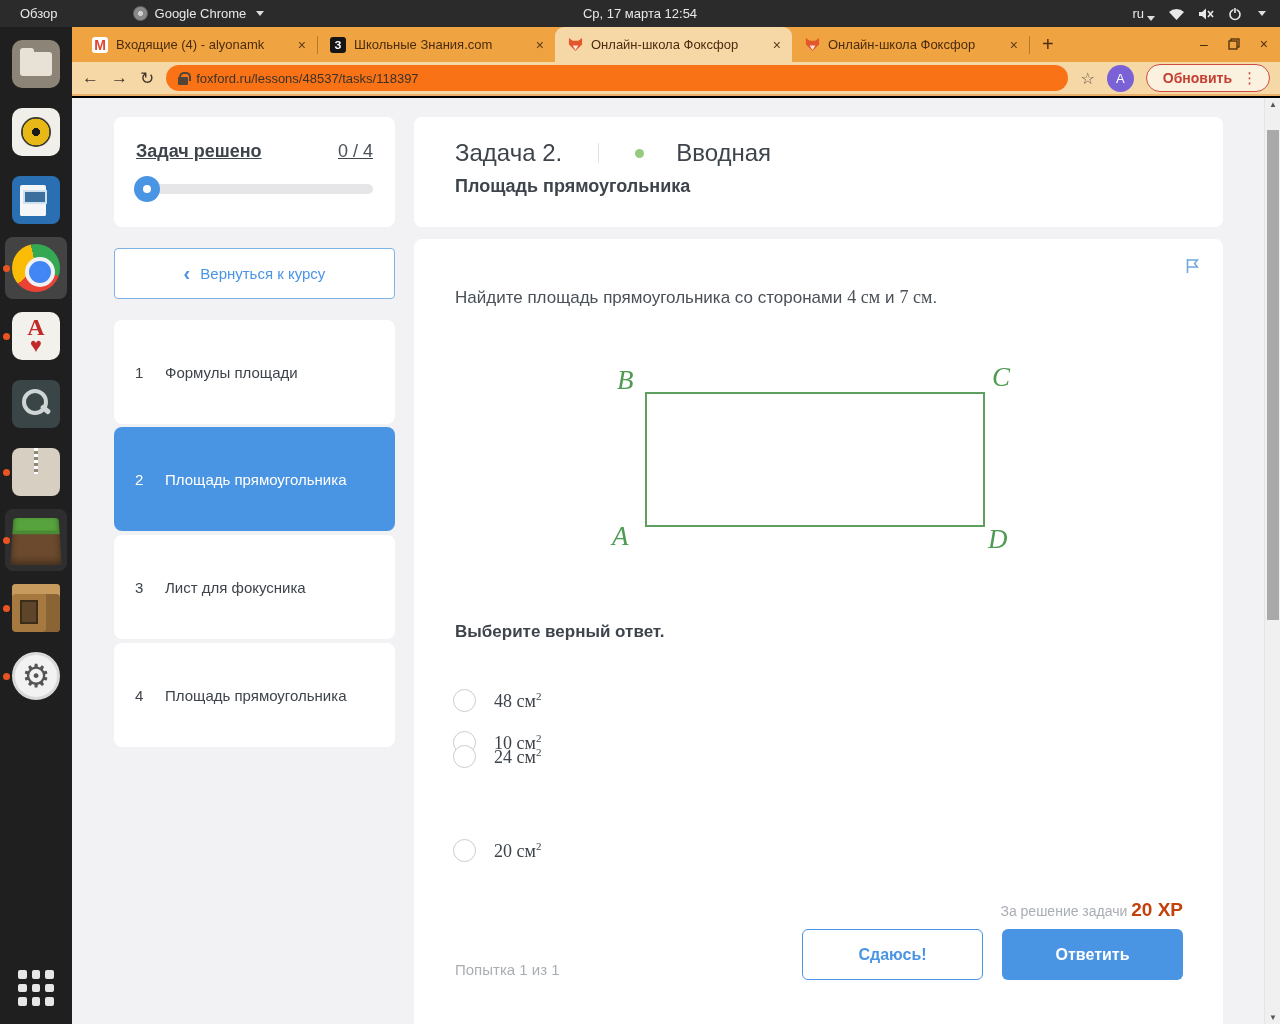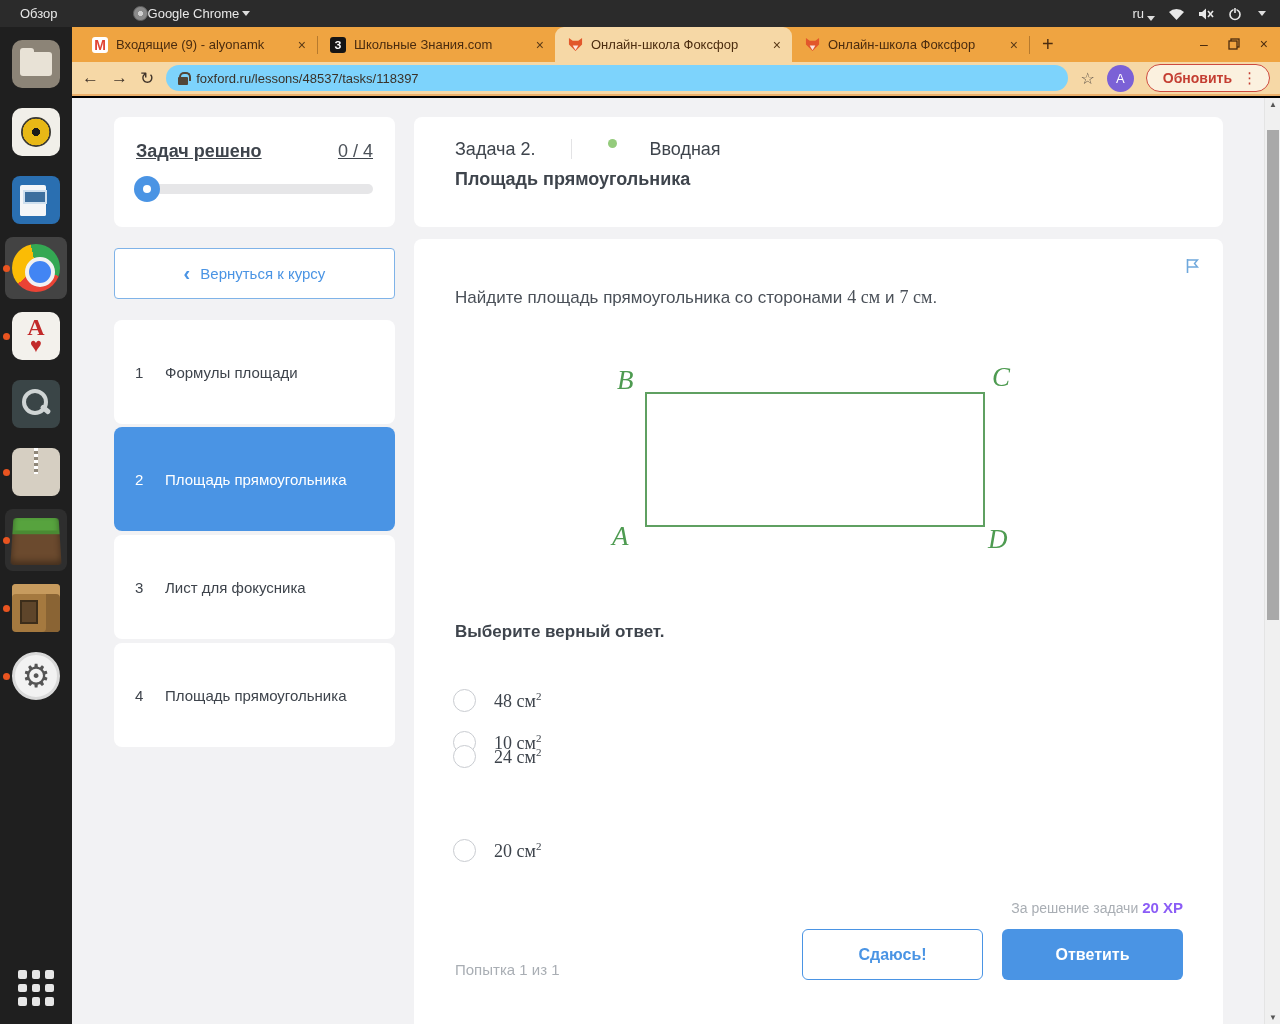--- a/index.html
+++ b/index.html
@@ -1,21 +1,21 @@
 <!DOCTYPE html>
 <html><head>
 <meta charset="utf-8">
 <style>
   * { margin:0; padding:0; box-sizing:border-box; }
   html,body { width:1280px; height:1024px; overflow:hidden; font-family:"Liberation Sans",sans-serif; background:#000; }
 
   
   .topbar { position:absolute; left:0; top:0; width:1280px; height:27px; background:#2b2b2b; color:#e8e8e8; font-size:13px; display:flex; align-items:center; z-index:50; }
   .tb-overview { padding:0 20px; }
-  .tb-app { display:flex; align-items:center; margin-left:55px; }
+  .tb-app { display:flex; align-items:center; gap:7px; margin-left:55px; }
   .tb-chrome-ico { width:15px; height:15px; border-radius:50%; background:radial-gradient(circle at 50% 50%, #cfcfcf 0 28%, #8a8a8a 30% 100%); border:1px solid #666; }
   .tb-caret { width:0; height:0; border-left:4px solid transparent; border-right:4px solid transparent; border-top:5px solid #ddd; display:inline-block; margin-left:3px; }
   .tb-clock { position:absolute; left:0; right:0; text-align:center; pointer-events:none; }
   .tb-right { margin-left:auto; display:flex; align-items:center; gap:13px; padding-right:14px; }
   .tb-right svg { display:block; }
 
   
   .dock { position:absolute; left:0; top:27px; width:72px; height:997px; background:#1f1f1f; z-index:40; }
   .dock-item { position:absolute; left:12px; width:48px; height:48px; }
   .dock-dot { position:absolute; left:-9px; top:50%; margin-top:-3.5px; width:7px; height:7px; border-radius:50%; background:#e95420; }
@@ -58,21 +58,21 @@
   .tab.active { background:#f6d8a6; border-radius:9px 9px 0 0; }
   .tab-sep { width:1px; height:18px; background:rgba(80,45,10,.35); margin-bottom:8px; }
   .fav { width:16px; height:16px; flex:0 0 16px; display:flex; align-items:center; justify-content:center; }
   .fav-gmail { color:#e04334; font-weight:bold; font-size:14px; background:#fff; border-radius:3px; line-height:16px; }
   .fav-zn { background:#151515; color:#fff; border-radius:3px; font-size:11px; font-weight:bold; line-height:16px; }
   .newtab { font-size:20px; color:#4b2c0f; margin:0 0 6px 12px; }
   .winctl { position:absolute; right:12px; top:8px; display:flex; gap:20px; align-items:center; color:#4b2c0f; }
   .winctl span { font-size:14px; line-height:18px; }
   .toolbar { height:34px; background:#f6d8a6; display:flex; align-items:center; padding:0 10px; gap:12px; border-bottom:2px solid #edb06a; }
   .nav-glyph { font-size:17px; color:#41342a; }
-  .urlpill { flex:1; height:26px; background:#7dd3fc; border-radius:13px; display:flex; align-items:center; padding:0 12px; gap:8px; }
+  .urlpill { flex:1; height:26px; background:#f97316; border-radius:13px; display:flex; align-items:center; padding:0 12px; gap:8px; }
   .lock { width:10px; height:13px; position:relative; }
   .lock:before { content:""; position:absolute; left:1px; top:0; width:8px; height:7px; border:2px solid #524538; border-bottom:none; border-radius:5px 5px 0 0; }
   .lock:after { content:""; position:absolute; left:0; top:5px; width:10px; height:8px; background:#524538; border-radius:1px; }
   .url { font-size:13px; color:#3a3229; }
   .star { font-size:16px; color:#5c5248; }
   .avatar { width:27px; height:27px; border-radius:50%; background:#7b61d6; color:#fff; font-size:13px; display:flex; align-items:center; justify-content:center; }
   .updatepill { height:28px; border:1.5px solid #ce4a3e; background:#fbf1df; border-radius:14px; display:flex; align-items:center; gap:10px; padding:0 12px 0 16px; color:#c43e32; font-size:14px; font-weight:bold; }
   .updatepill .dots { font-weight:normal; font-size:15px; }
 
   
@@ -89,21 +89,21 @@
   .prog-knob:before { content:""; position:absolute; left:9px; top:9px; width:8px; height:8px; border-radius:50%; background:#fff; }
 
   .back-btn { position:absolute; left:42px; top:150px; width:281px; height:51px; background:#fff; border:1px solid #7fb3e8; border-radius:4px; color:#4a94e4; font-size:15px; display:flex; align-items:center; justify-content:center; gap:10px; }
   .back-btn .chev { font-size:20px; font-weight:bold; }
 
   .task-item { height:104px; display:flex; align-items:center; padding-left:21px; color:#3e444c; font-size:15px; }
   .task-item .num { width:30px; }
   .task-item.active { background:#4a94e4; color:#fff; }
 
   .head-card { top:19px; height:110px; padding:22px 0 0 41px; }
-  .head-row { display:flex; gap:32px; font-size:18px; color:#3e444c; }
+  .head-row { display:flex; align-items:center; gap:32px; font-size:24px; color:#3e444c; }
   .head-sep { width:1px; height:20px; background:#e3e3e5; margin:0 4px; }
   .gdot { width:9px; height:9px; border-radius:50%; background:#94cb7c; }
   .head-title { margin-top:9px; font-size:18px; font-weight:bold; color:#3e444c; }
 
   .task-card { top:141px; height:800px; }
   .flagbtn { position:absolute; right:22px; top:19px; width:16px; height:16px; }
   .problem { position:absolute; left:41px; top:48px; font-size:17px; color:#4a5058; }
   .problem .math { font-family:"Liberation Serif",serif; margin-left:5px; font-size:18px;margin-top:11px; }
   .problem .mid { margin-left:5px; }
 
@@ -113,21 +113,21 @@
   .vl-a { left:198px; top:282px; } .vl-d { left:574px; top:285px; }
 
   .choose { position:absolute; left:41px; top:383px; font-size:17px; font-weight:bold; color:#3e444c; }
   .opt { position:absolute; left:39px; display:flex; align-items:center; gap:18px; }
   .radio { width:23px; height:23px; border:1px solid #c9ccd1; border-radius:50%; background:#fff; }
   .opt-label { font-family:"Liberation Serif",serif; font-size:18px; color:#3e444c; }
   .opt-label sup { font-size:11px; }
   .o1{top:450px;} .o2{top:492px;} .o3{top:506px;} .o4{top:600px;}
 
   .reward { position:absolute; right:40px; top:660px; font-size:14px; color:#a9aeb4; }
-  .reward b { color:#8b5cf6; font-size:15px; }
+  .reward b { color:#c2410c; font-size:19px; }
   .attempt { position:absolute; left:41px; top:722px; font-size:15px; color:#a9aeb4; }
   .btn { position:absolute; top:690px; width:181px; height:51px; border-radius:6px; font-size:16px; font-weight:bold; display:flex; align-items:center; justify-content:center; }
   .giveup { left:388px; background:#fff; border:1px solid #4a94e4; color:#4a94e4; }
   .answer { left:588px; background:#4a94e4; color:#fff; }
 
   
   .sbar { position:absolute; right:0; top:0; width:16px; height:926px; background:#f0f0f0; border-left:1px solid #e4e4e4; }
   .sb-thumb { position:absolute; left:2px; top:32px; width:12px; height:490px; background:#a9a9a9; }
   .sb-arrow { position:absolute; left:0; width:16px; text-align:center; font-size:8px; color:#555; }
   .sb-up { top:2px; } .sb-down { bottom:2px; }
@@ -135,20 +135,21 @@
 </head>
 <body>
 
 <div class="topbar">
   <span class="tb-overview">Обзор</span>
   <span class="tb-app">
     <span class="tb-chrome-ico"></span>
     <span>Google Chrome</span>
     <span class="tb-caret"></span>
   </span>
+  <span class="tb-clock">Ср, 17 марта  12:54</span>
   <span class="tb-right">
     <span style="display:flex;align-items:flex-end;">
       <span>ru</span>
       <span class="tb-caret"></span>
     </span>
     <svg width="17" height="14" viewBox="0 0 17 14">
         <path d="M1,5 a11,11 0 0 1 15,0 l-7.5,8 z" fill="#e8e8e8"></path>
       </svg>
     <svg width="17" height="14" viewBox="0 0 17 14">
         <polygon points="1,5 4,5 8,1.5 8,12.5 4,9 1,9" fill="#e8e8e8"></polygon>
@@ -217,21 +218,21 @@
       <i></i>
       <i></i>
     </div>
 </div>
 
 <div class="window">
 
   <div class="tabstrip">
     <div class="tab">
       <span class="fav fav-gmail">M</span>
-      <span class="ttl">Входящие (9) - alyonamk</span>
+      <span class="ttl">Входящие (4) - alyonamk</span>
       <span class="cls">×</span>
     </div>
     <div class="tab-sep"></div>
     <div class="tab">
       <span class="fav fav-zn">З</span>
       <span class="ttl">Школьные Знания.com</span>
       <span class="cls">×</span>
     </div>
     <div class="tab active">
       <span class="fav">

